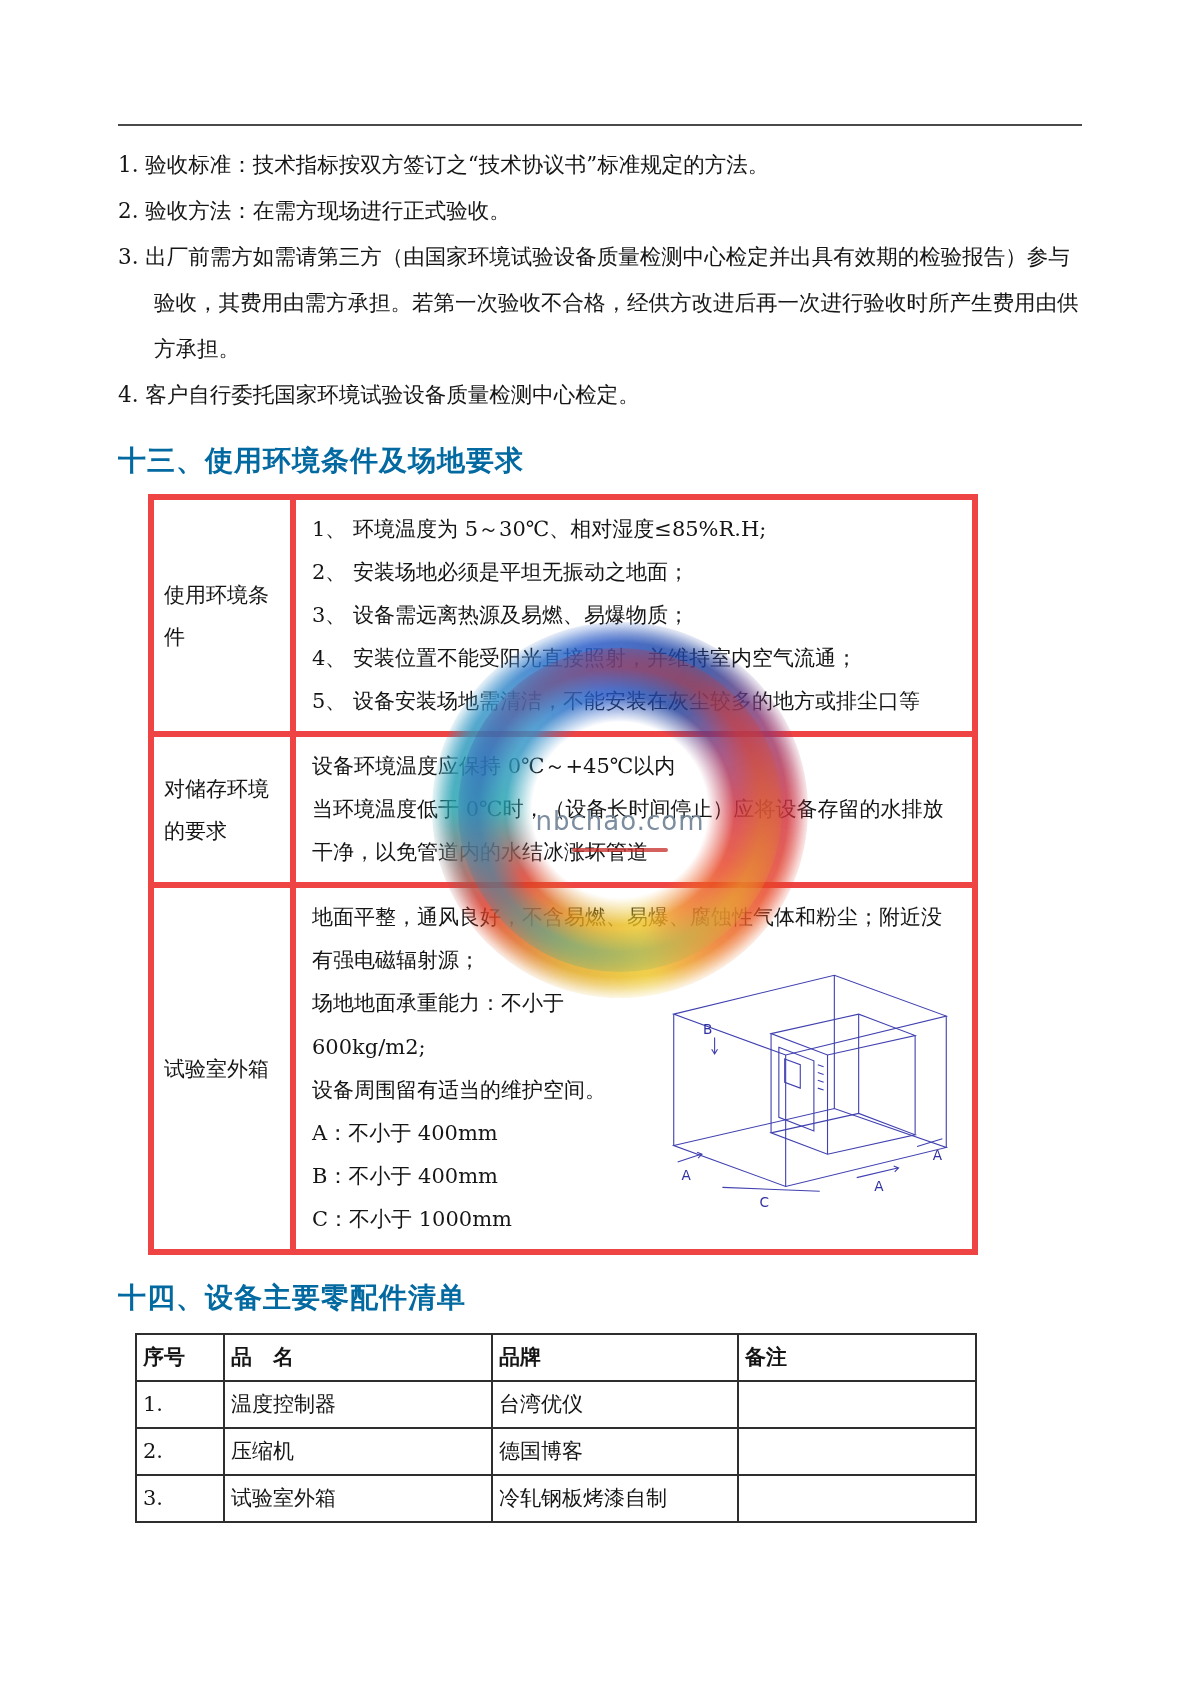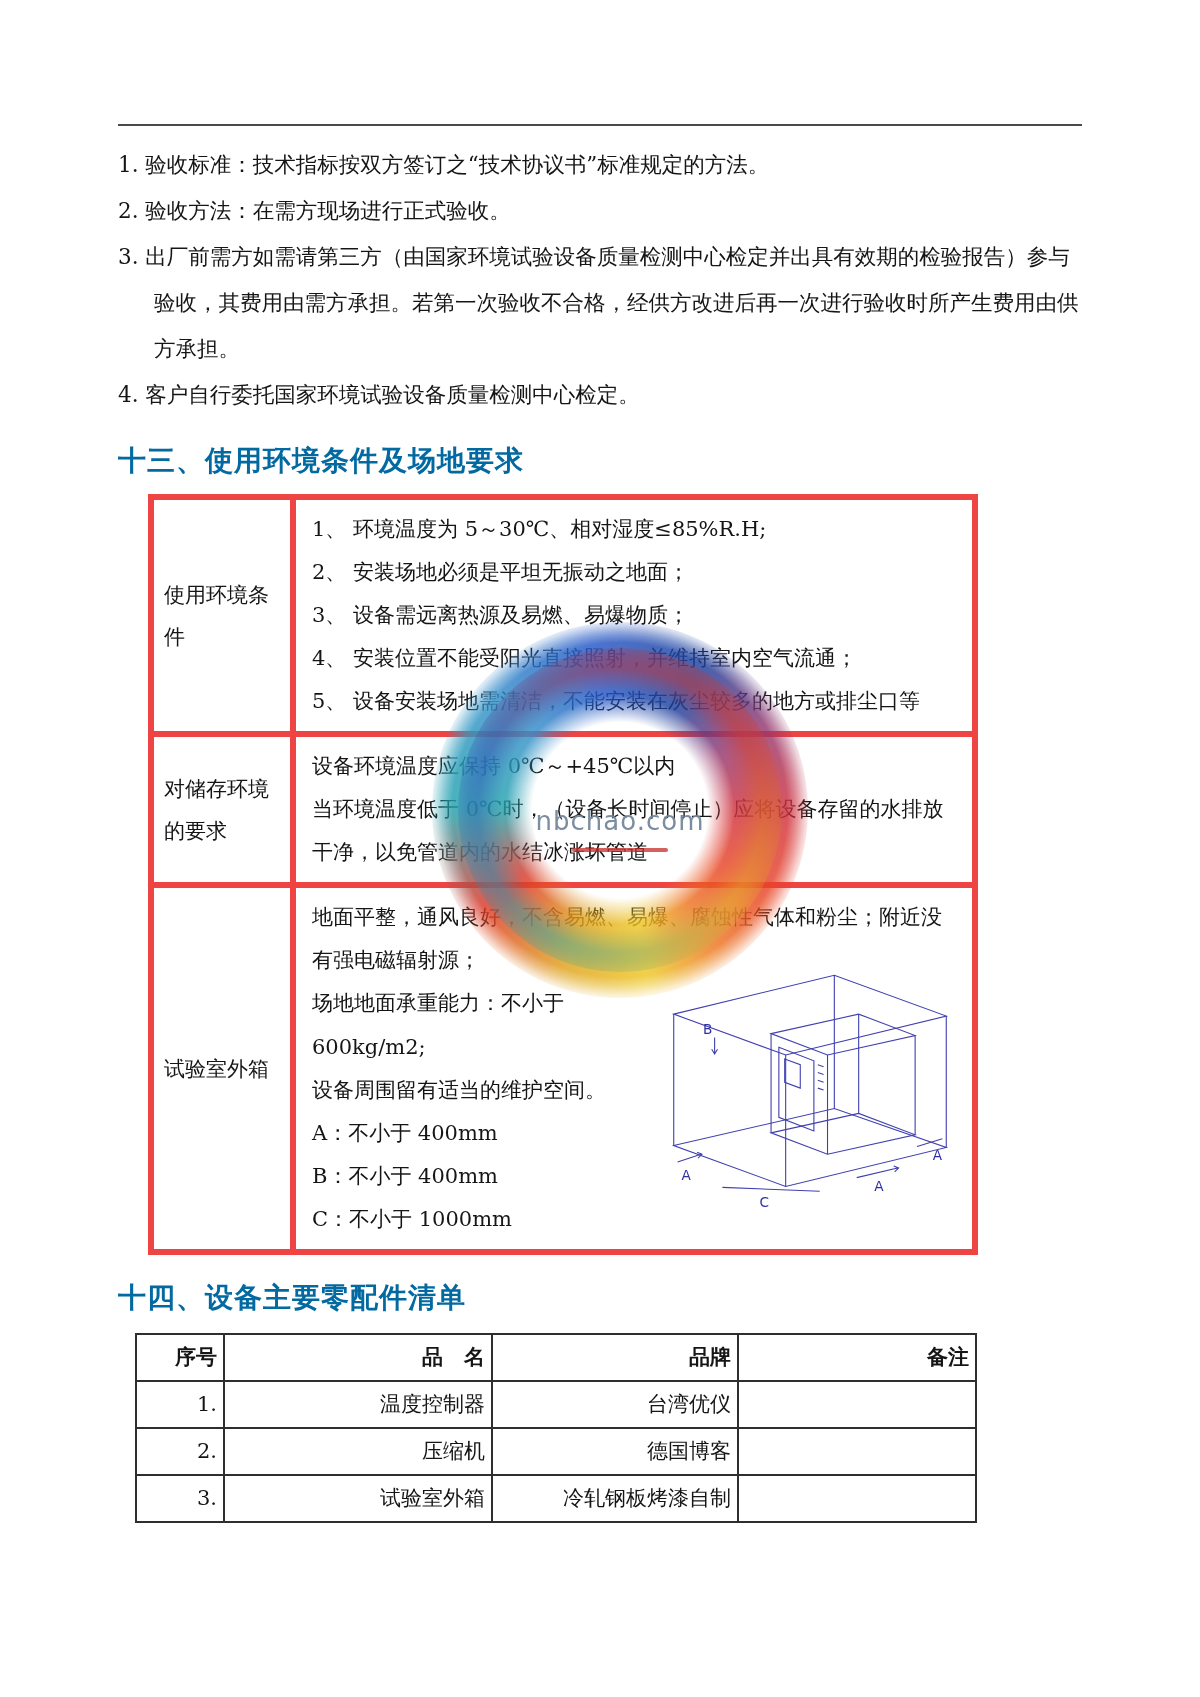--- a/index.html
+++ b/index.html
@@ -33,21 +33,21 @@
   td.h3 { height:354px; position:relative;border-radius:21px; }
   .site-cell p { max-width:380px; }
   .site-cell p.wide { max-width:660px; }
 
   .diagram { position:absolute; right:6px; top:58px; width:312px; height:292px; }
   .diagram * { vector-effect:non-scaling-stroke; }
 
   table.parts { border-collapse:collapse; margin:16px 0 0 17px; width:840px; table-layout:fixed; }
   table.parts th, table.parts td {
     border:2px solid #2e2e2e; font-size:21px; height:47px;
-    text-align:right; vertical-align:middle; padding:2px 6px;
+    text-align:left; vertical-align:middle; padding:2px 6px;
   }
   table.parts th { font-weight:bold; }
 
   
   .watermark { position:absolute; left:432px; top:622px; width:376px; height:376px; z-index:6; pointer-events:none; }
   .wm-ring {
     position:absolute; inset:0; border-radius:50%;
     background:conic-gradient(from -90deg,
       #2e9fa8 0deg, #3e8fc0 40deg, #2b57b8 80deg, #223f8f 120deg,
       #8c3a6a 150deg, #c03540 180deg, #d84a2e 210deg, #e0792f 235deg,

